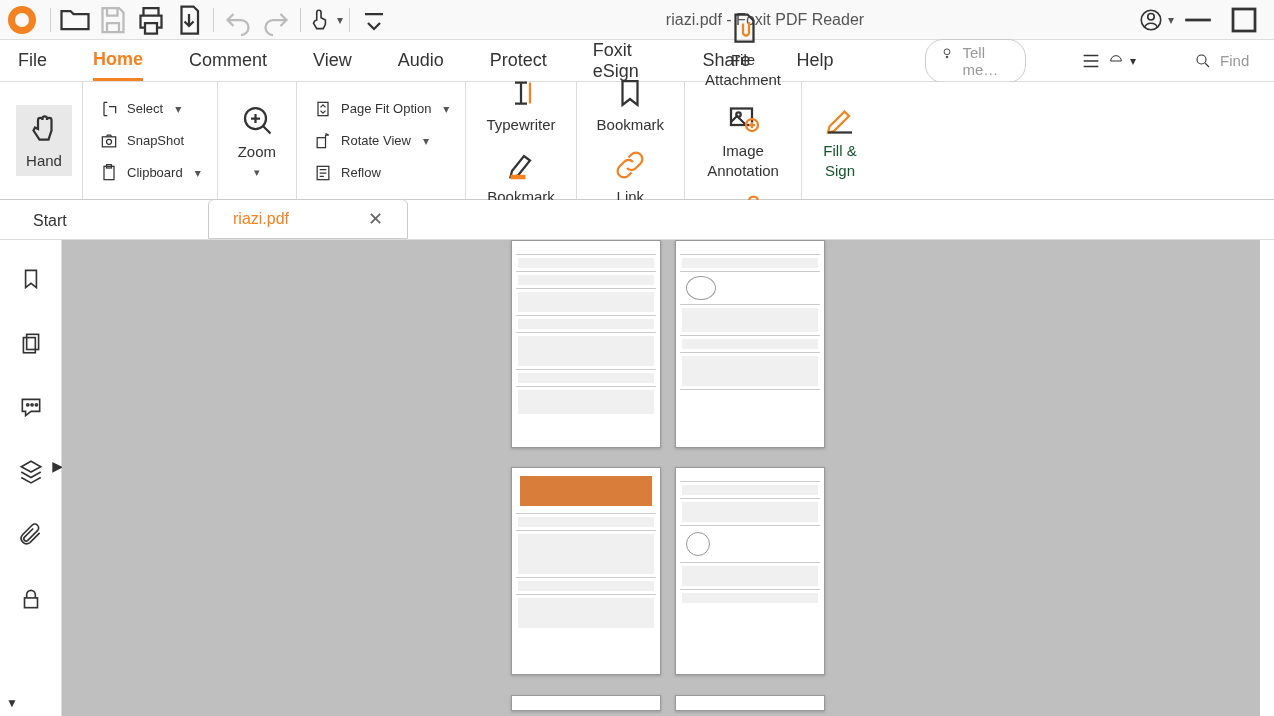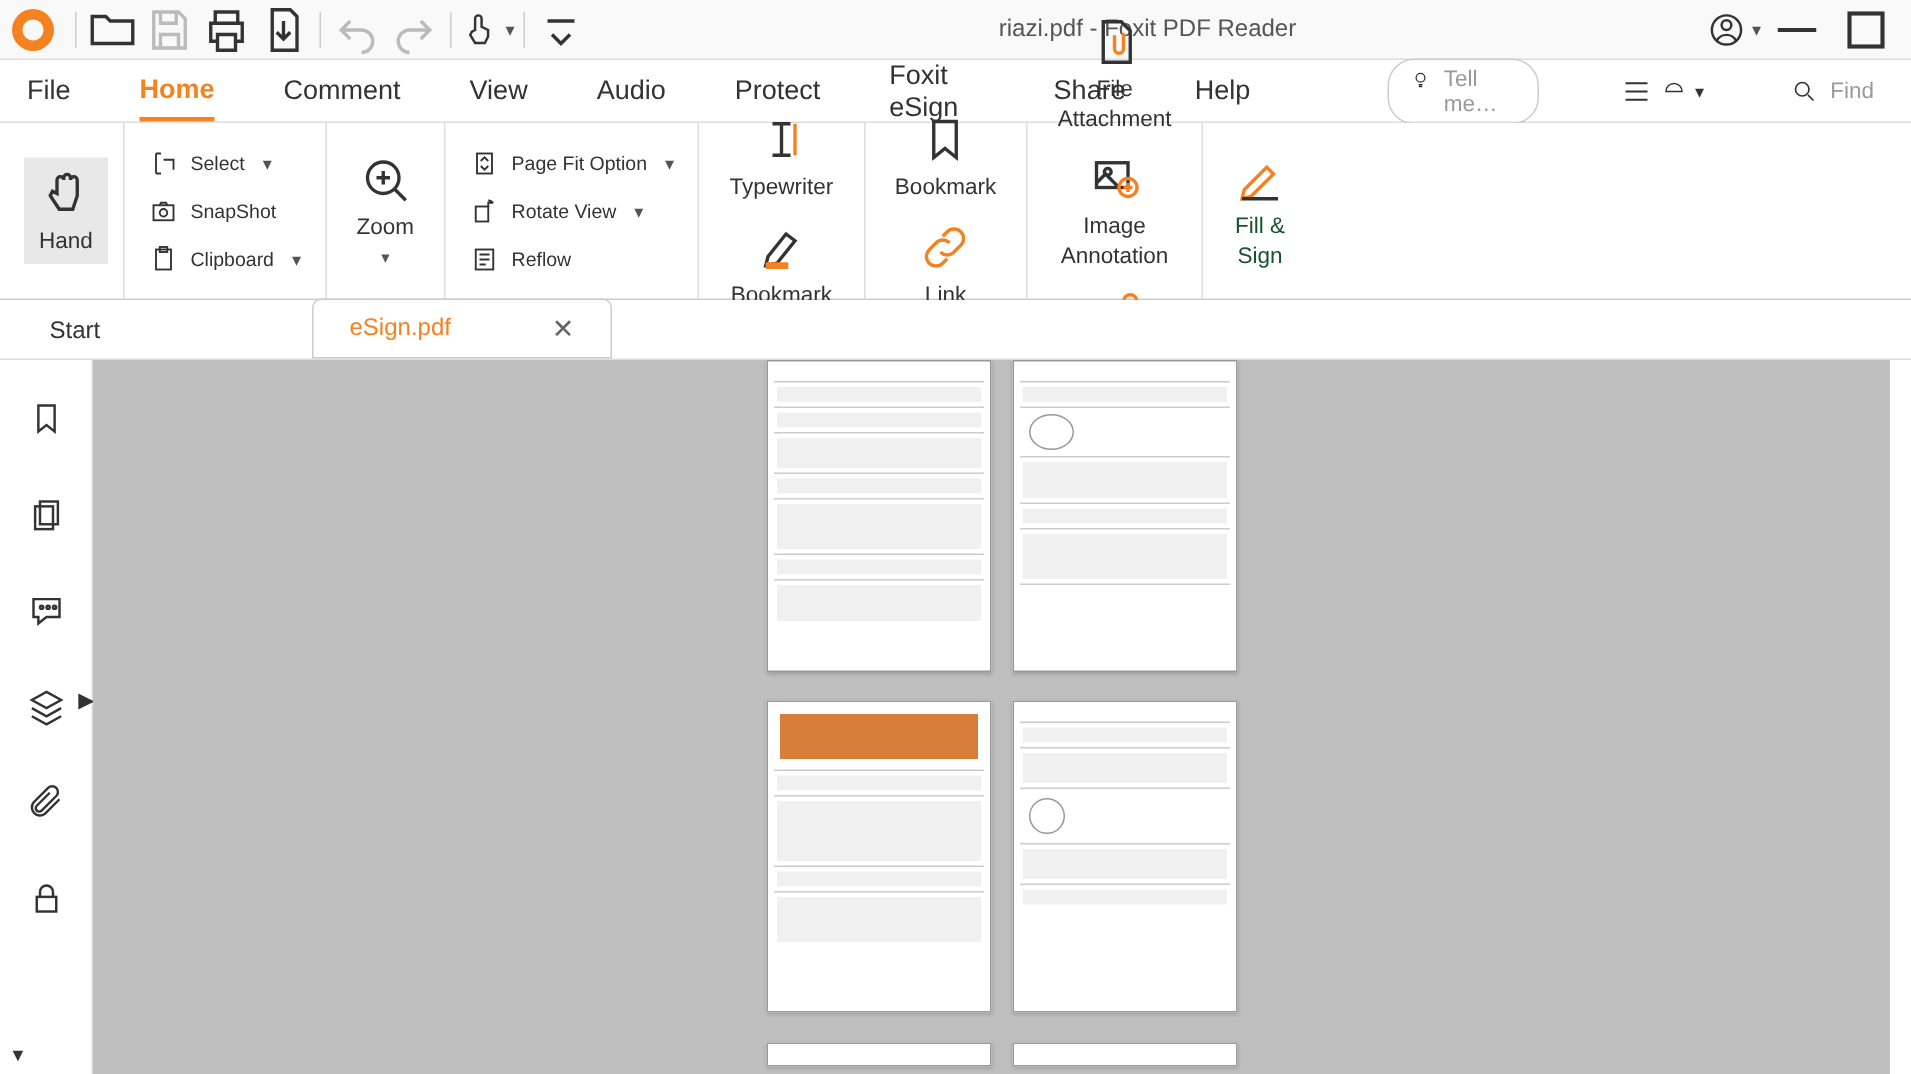--- a/index.html
+++ b/index.html
@@ -309,21 +309,21 @@
     </div>
   </div>
 </div>
 
 <div class="doctabs">
   <div class="doctab start">
     <span>Start</span>
     <span></span>
   </div>
   <div class="doctab active">
-    <span>eSign.pdf</span>
+    <span>riazi.pdf</span>
     <span class="closex">✕</span>
   </div>
 </div>
 
 <div class="workspace">
   <div class="sidebar">
     <div class="sb-icon">
         <svg viewBox="0 0 24 24" width="26" height="26">
           <path d="M7 4h10v16l-5-4-5 4z"></path>
         </svg>

